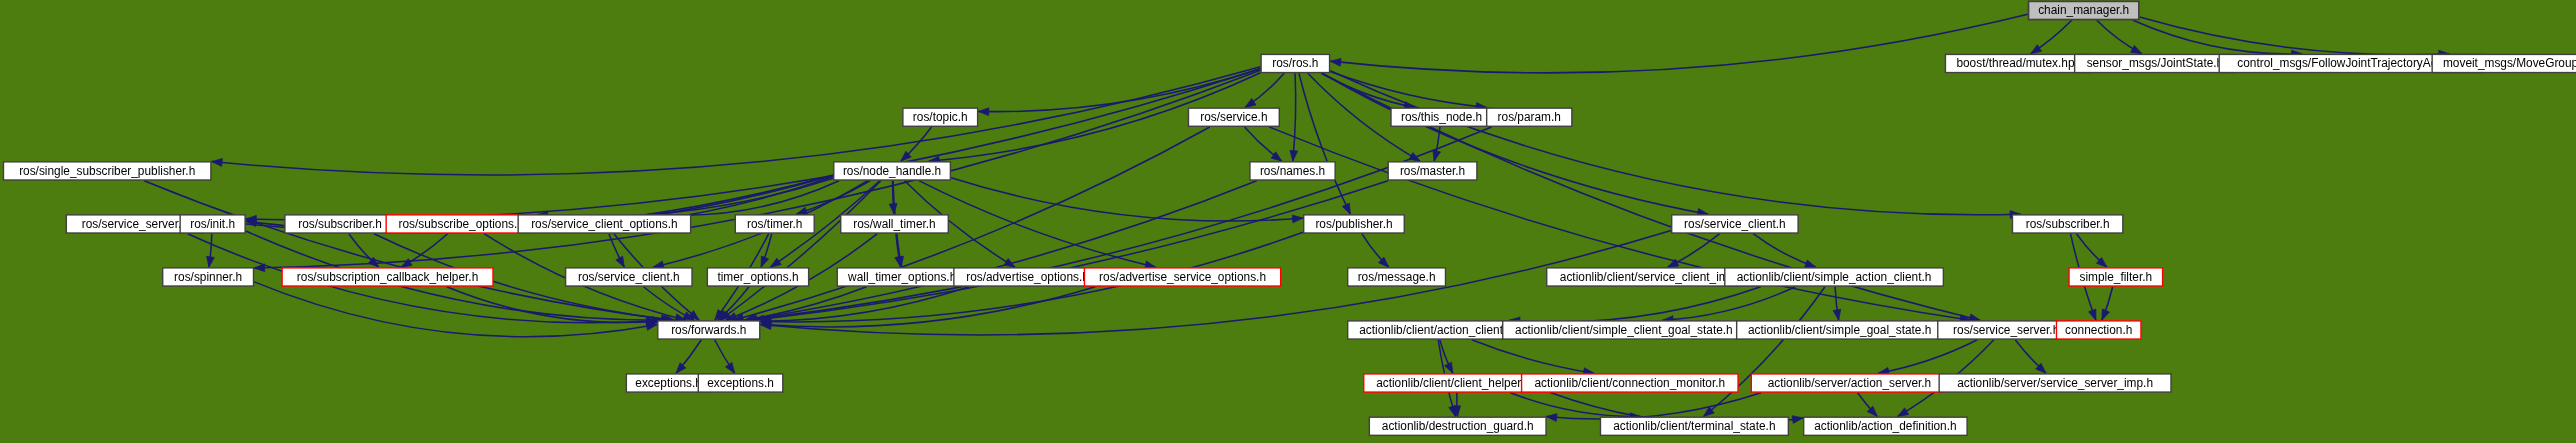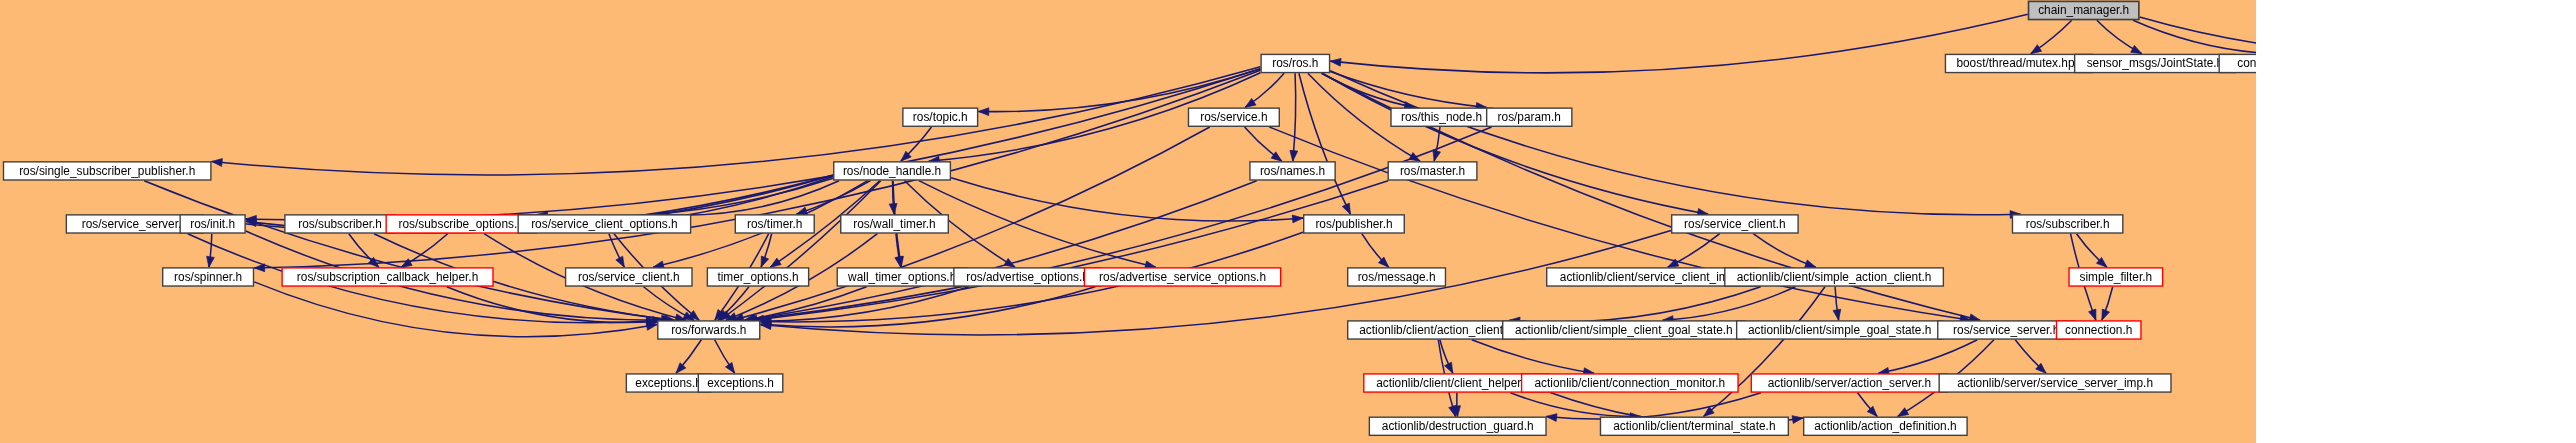--- a/index.html
+++ b/index.html
@@ -1,17 +1,17 @@
 <!DOCTYPE html>
 <html style="font-size:11.2px"><head>
 <meta charset="utf-8">
 <style>
   html,body{margin:0;padding:0;background:#ffffff;}
   body{font-family:"Liberation Sans",sans-serif;}
-  #graph-wrap{position:relative;width:2256px;height:443px;background:#fdba74;overflow:hidden;}
+  #graph-wrap{position:relative;width:2576px;height:443px;background:#4d7c0f;overflow:hidden;}
   svg#graph{position:absolute;left:0;top:0;width:2576px;height:443px;display:block;}
   .edge{fill:none;stroke:#191970;stroke-width:2.2;}
   .arrowhead{fill:#191970;stroke:#191970;stroke-width:1;}
   .node-rect{fill:#ffffff;stroke:#404040;stroke-width:2;}
   .node-rect.root{fill:#bfbfbf;stroke:#404040;stroke-width:2.4;}
   .node-rect.red{fill:#ffffff;stroke:#ff0000;stroke-width:2;}
   .node-label{font-family:"Liberation Sans",sans-serif;font-size:17px;fill:#000000;dominant-baseline:middle;text-anchor:middle;}
 </style>
 </head>
 <body>

